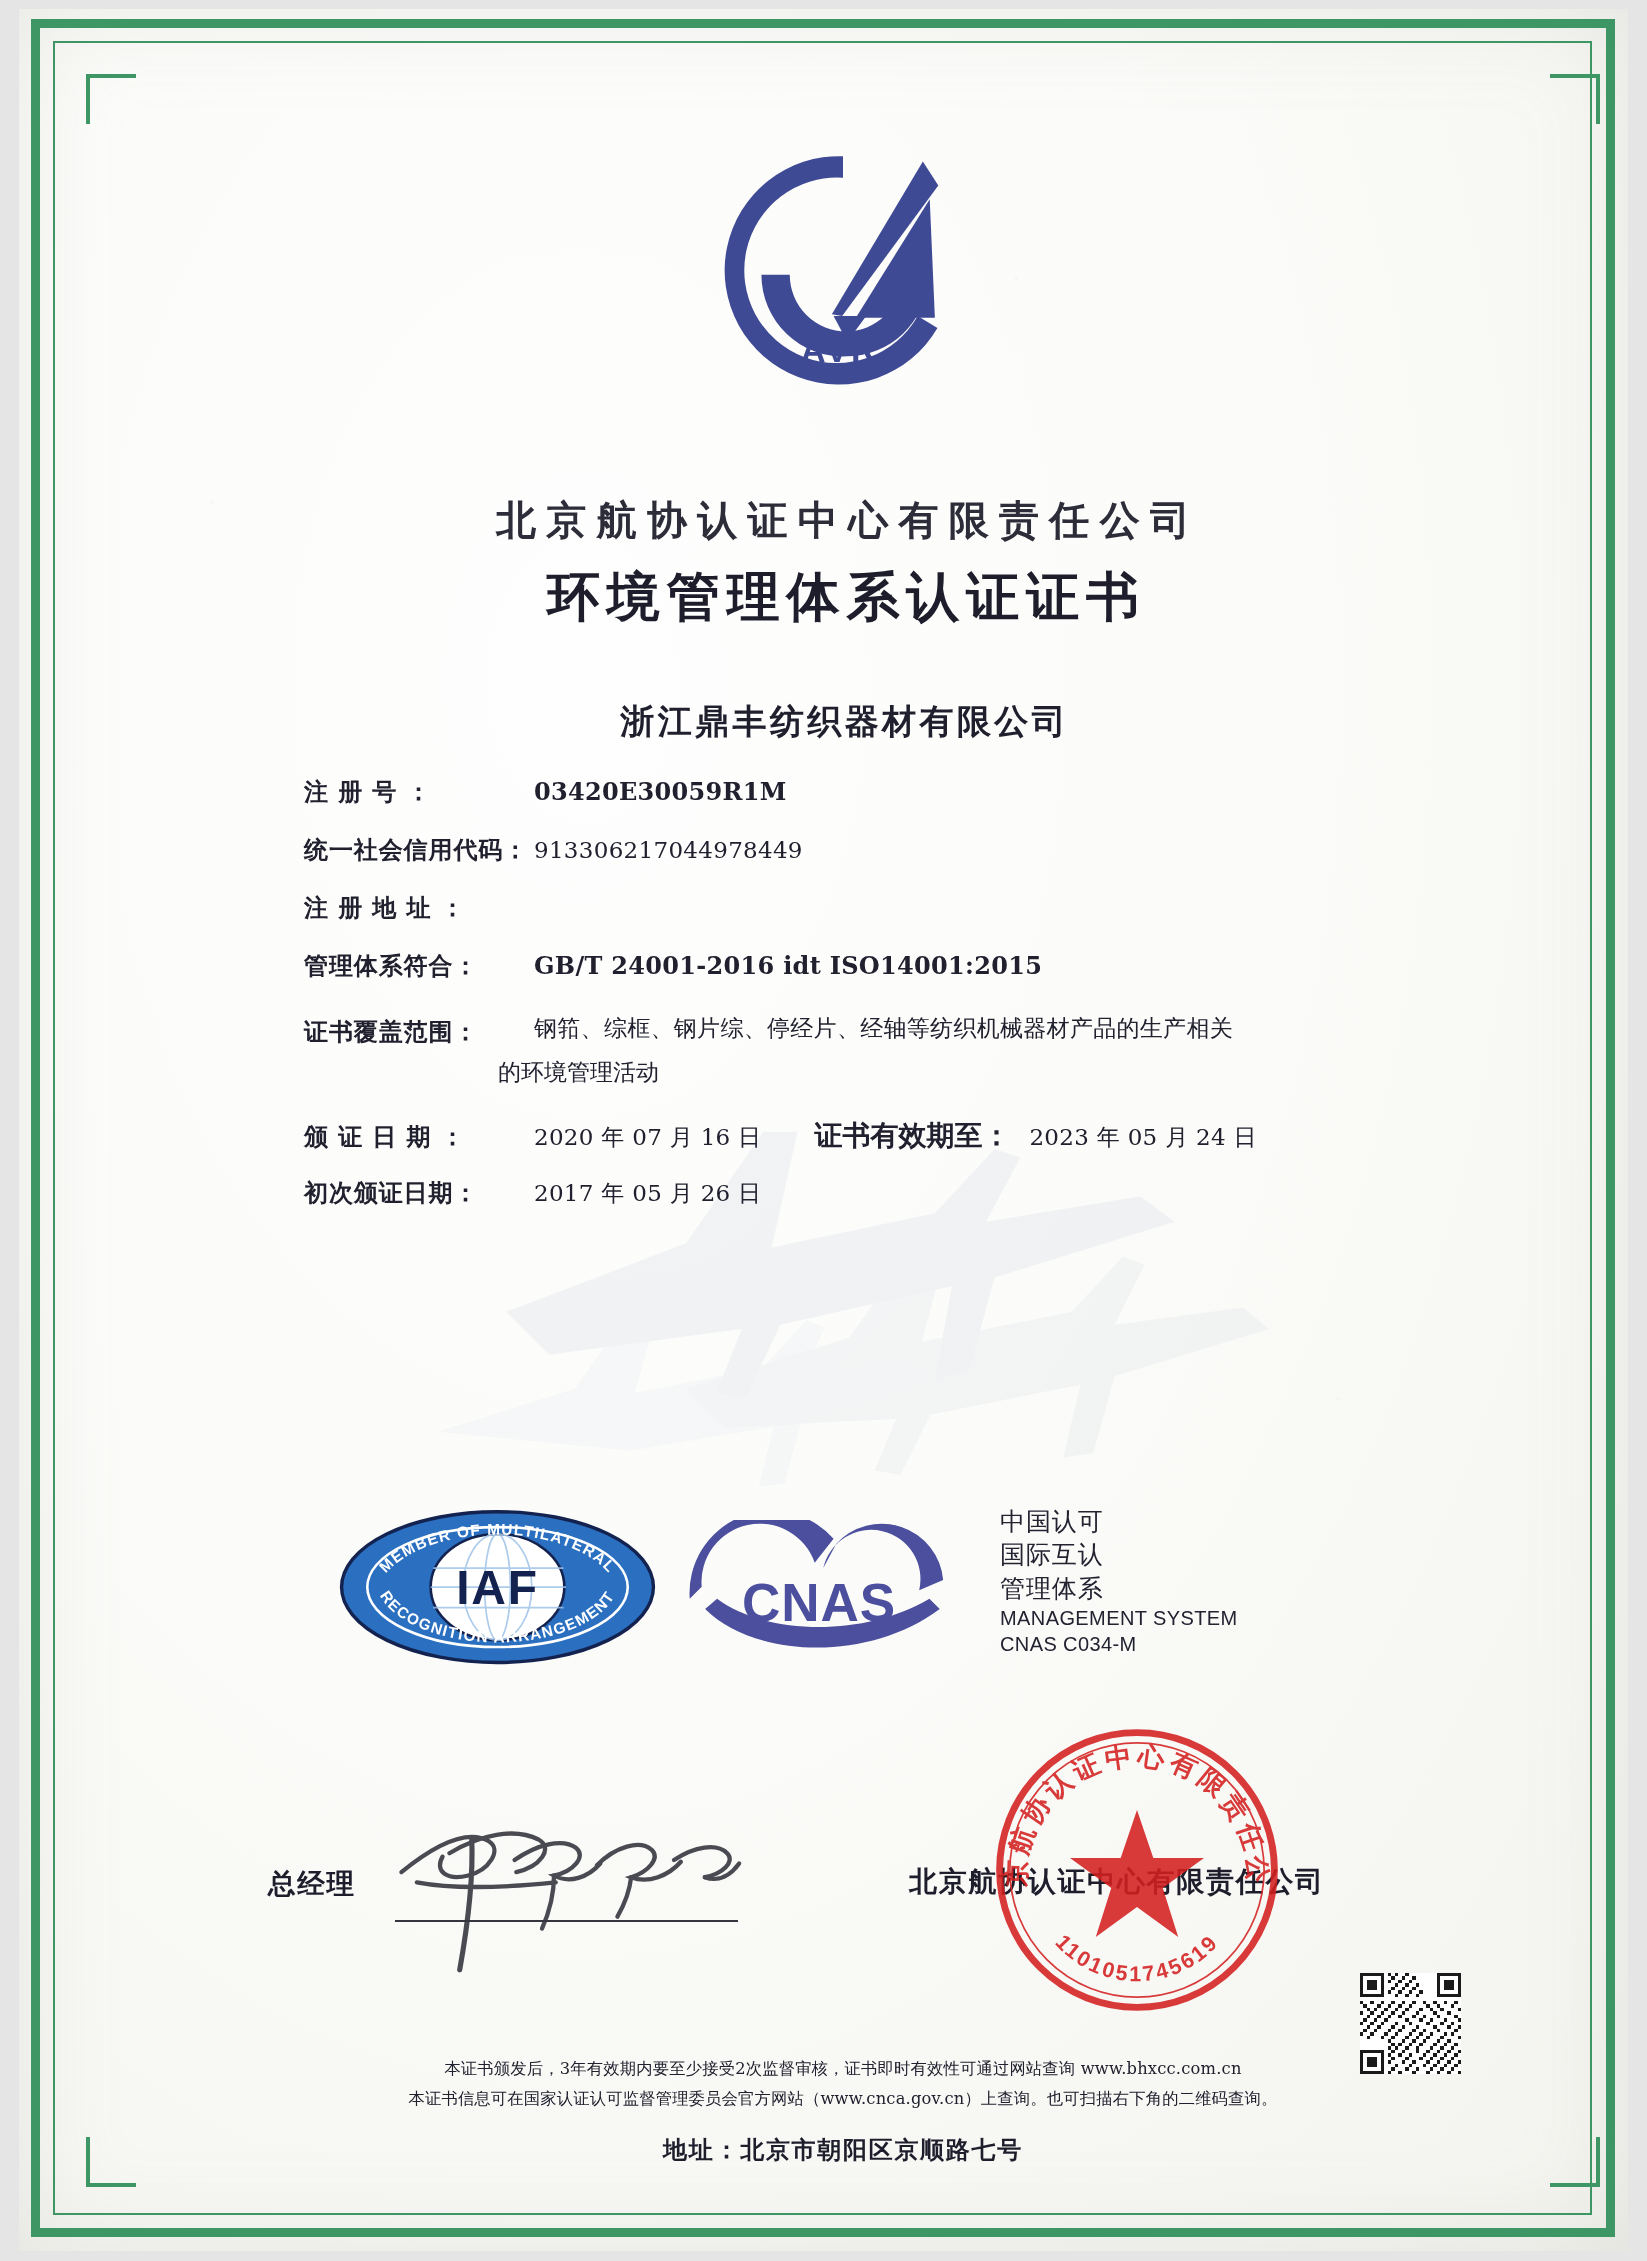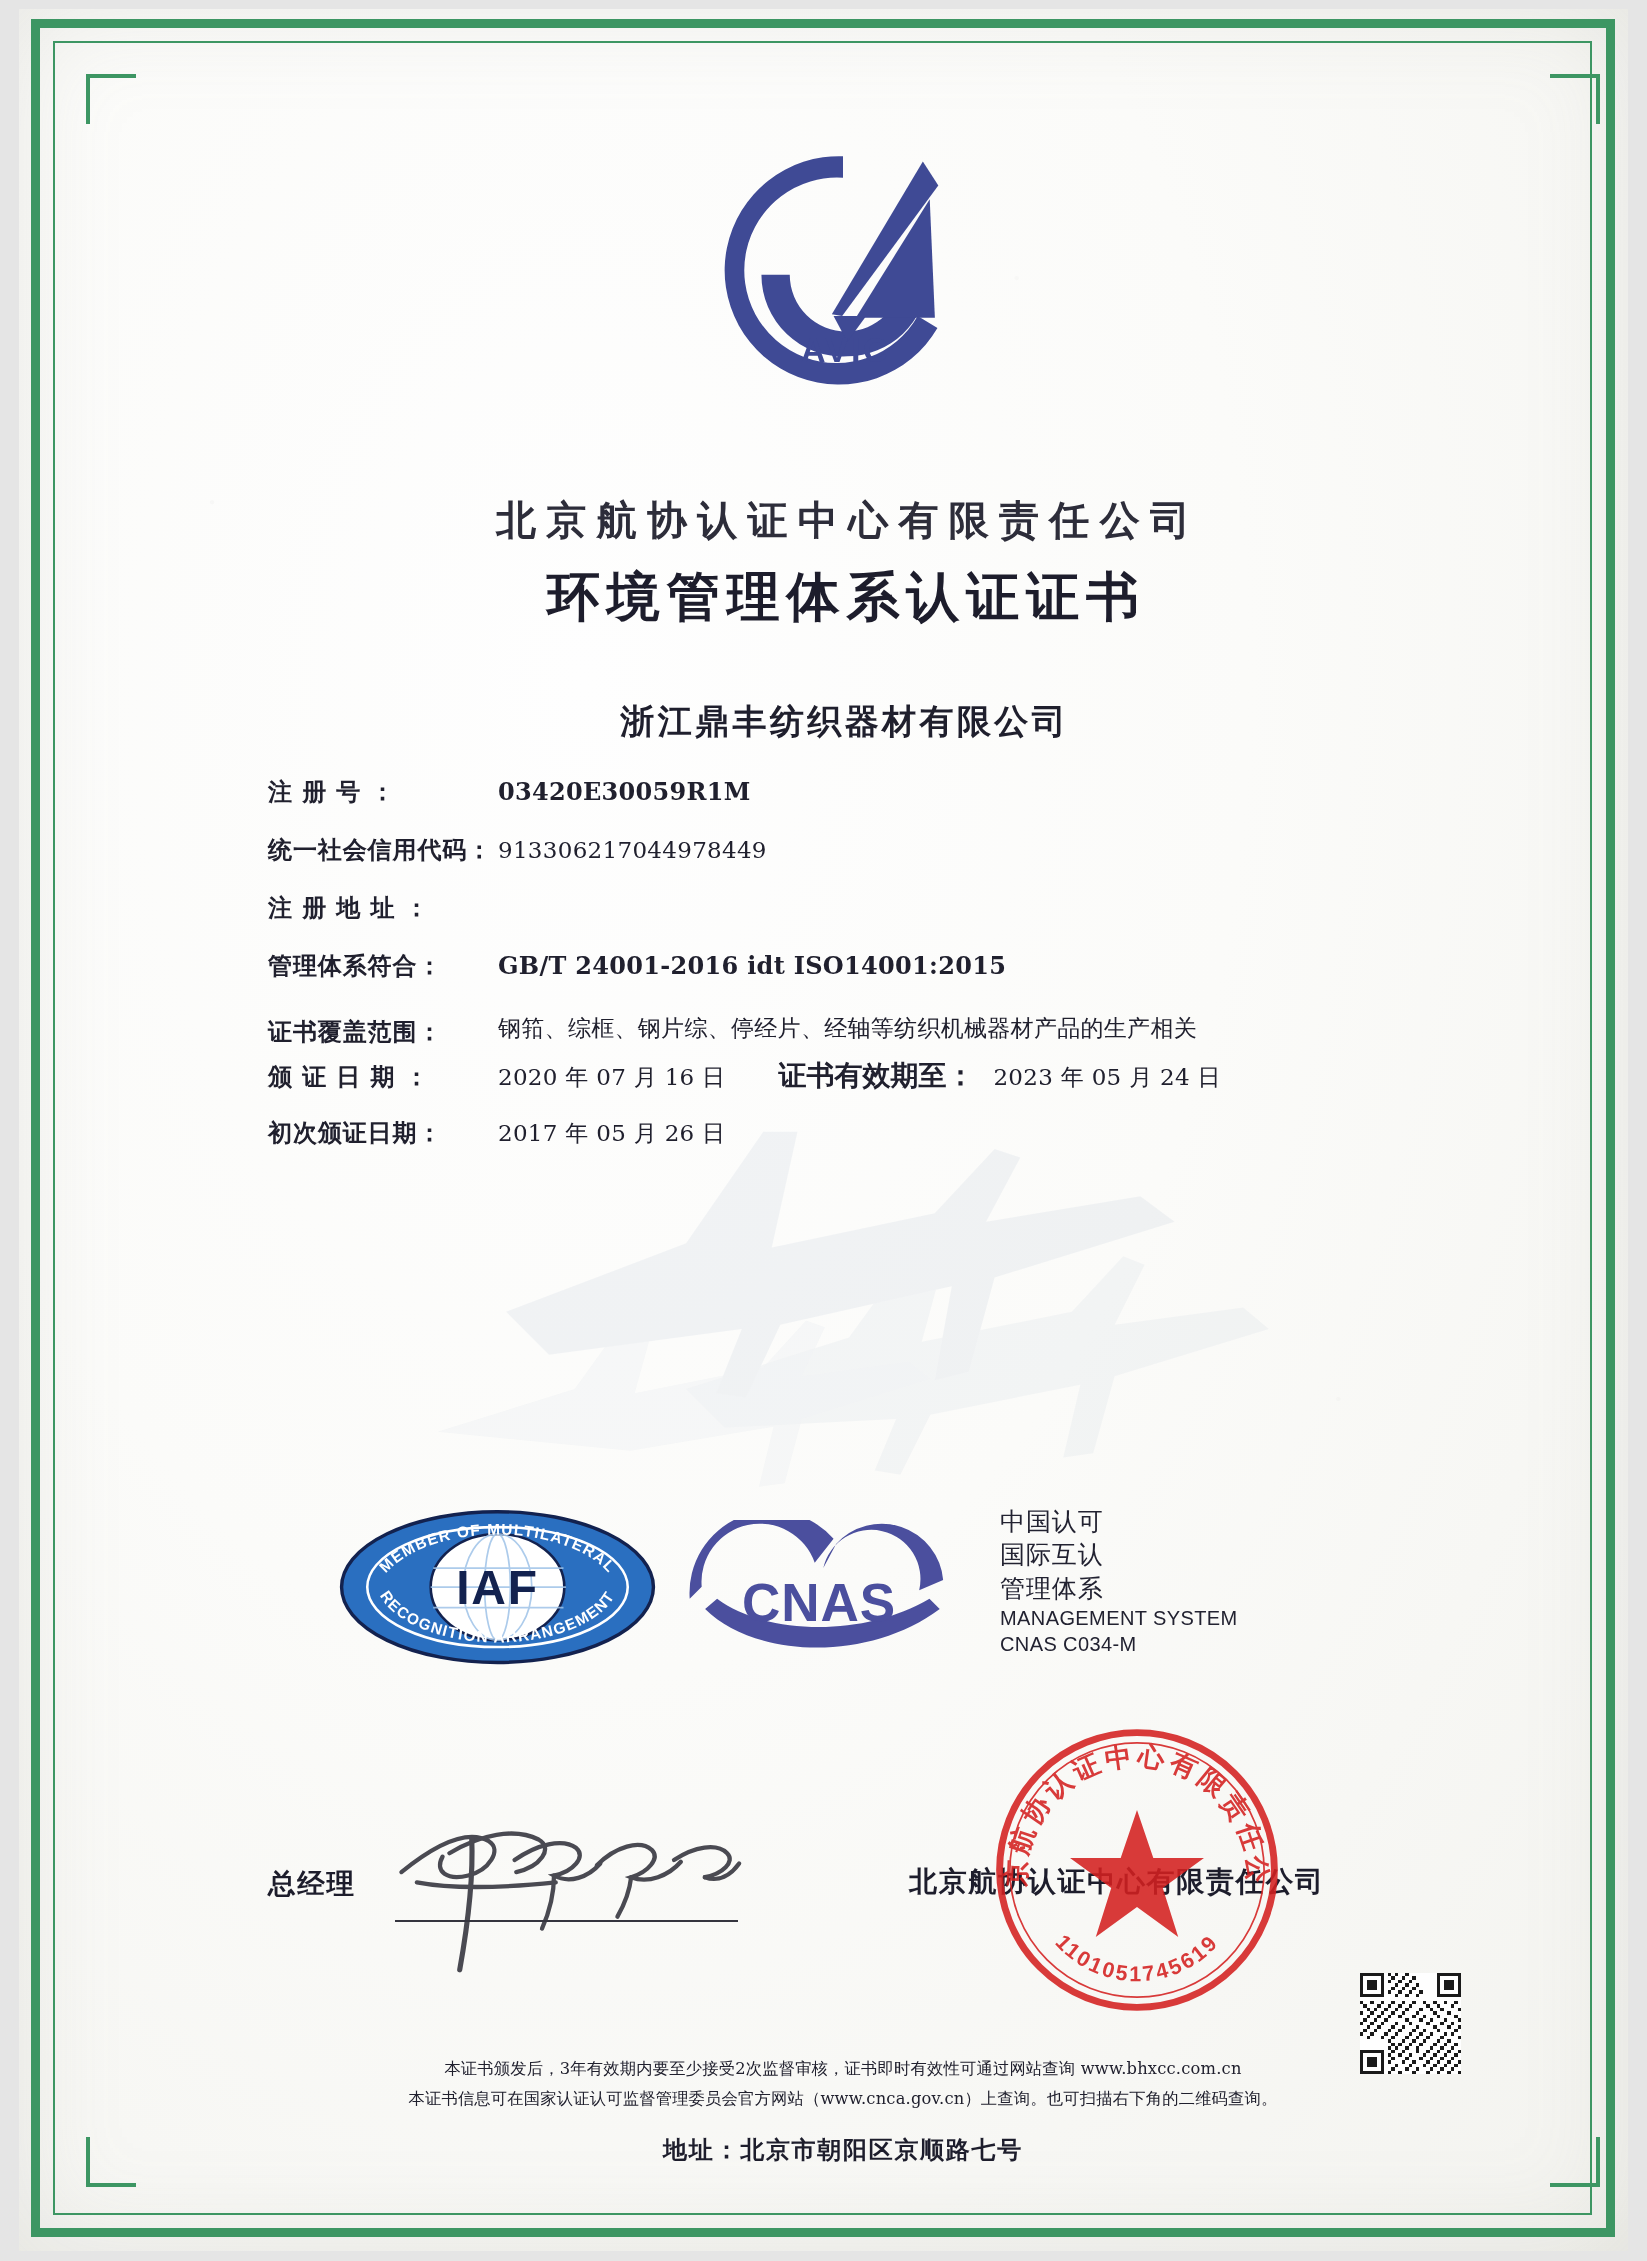--- a/index.html
+++ b/index.html
@@ -148,20 +148,21 @@
   }
   .flabel {
     width: 230px;
     flex: 0 0 230px;
     font-size: 24px;
     color: #20202e;
     font-family: "DejaVu Serif", serif;
     font-weight: 600;
     letter-spacing: 0.9px;
     white-space: nowrap;
+    margin-left: 36px;
   }
   .fvalue {
     font-size: 23px;
     color: #20202e;
     font-family: "DejaVu Serif", serif;
     letter-spacing: 0.3px;
   }
   .fvalue.bold { font-weight: 700; font-size: 24px; }
   .fvalue.wrap { line-height: 1.75; }
   .frow.scope { margin-bottom: 8.6px; align-items: flex-end; }
@@ -334,20 +335,21 @@
       <div class="flabel">注 册 地 址 ：</div>
     </div>
     <div class="frow">
       <div class="flabel">管理体系符合：</div>
       <div class="fvalue bold">GB/T 24001-2016 idt ISO14001:2015</div>
     </div>
     <div class="frow scope">
       <div class="flabel">证书覆盖范围：</div>
       <div class="fvalue wrap">钢筘、综框、钢片综、停经片、经轴等纺织机械器材产品的生产相关</div>
     </div>
+    <div class="scope-cont">的环境管理活动</div>
 
     <div class="frow dates">
       <div class="flabel">颁 证 日 期 ：</div>
       <div class="fvalue">2020 年 07 月 16 日</div>
       <div class="flabel2">证书有效期至：</div>
       <div class="fvalue">2023 年 05 月 24 日</div>
     </div>
     <div class="frow">
       <div class="flabel">初次颁证日期：</div>
       <div class="fvalue">2017 年 05 月 26 日</div>

